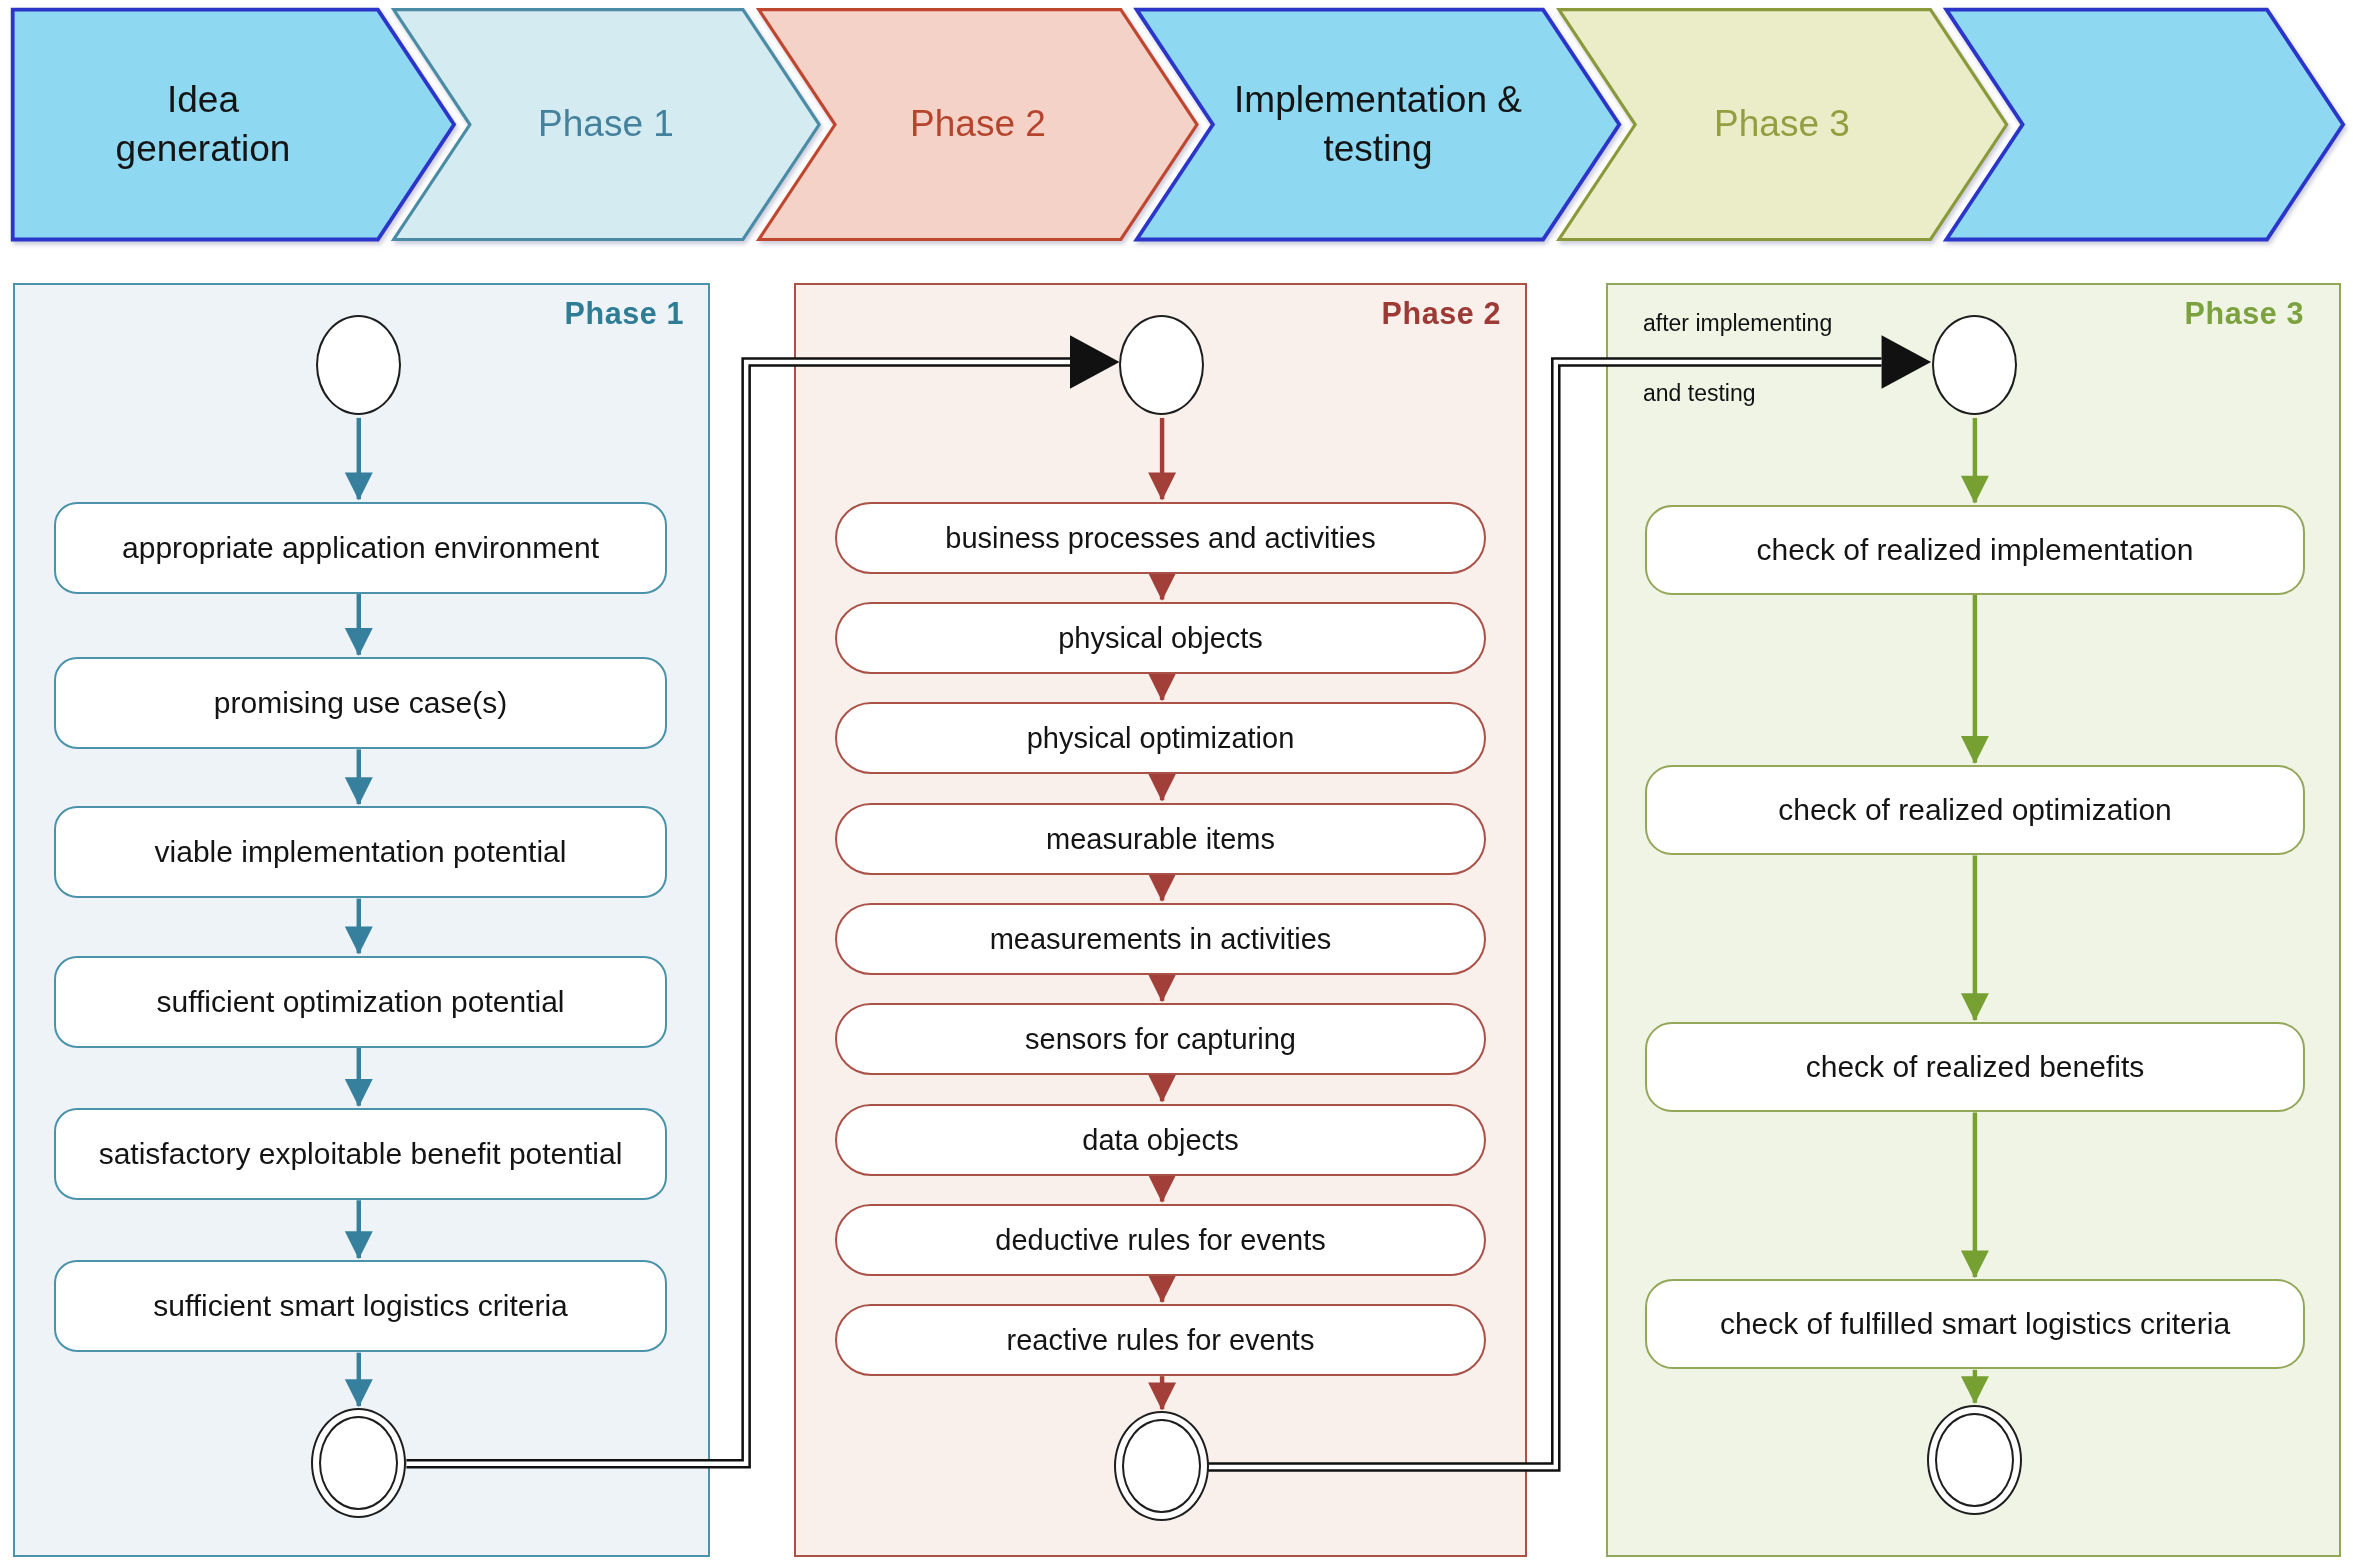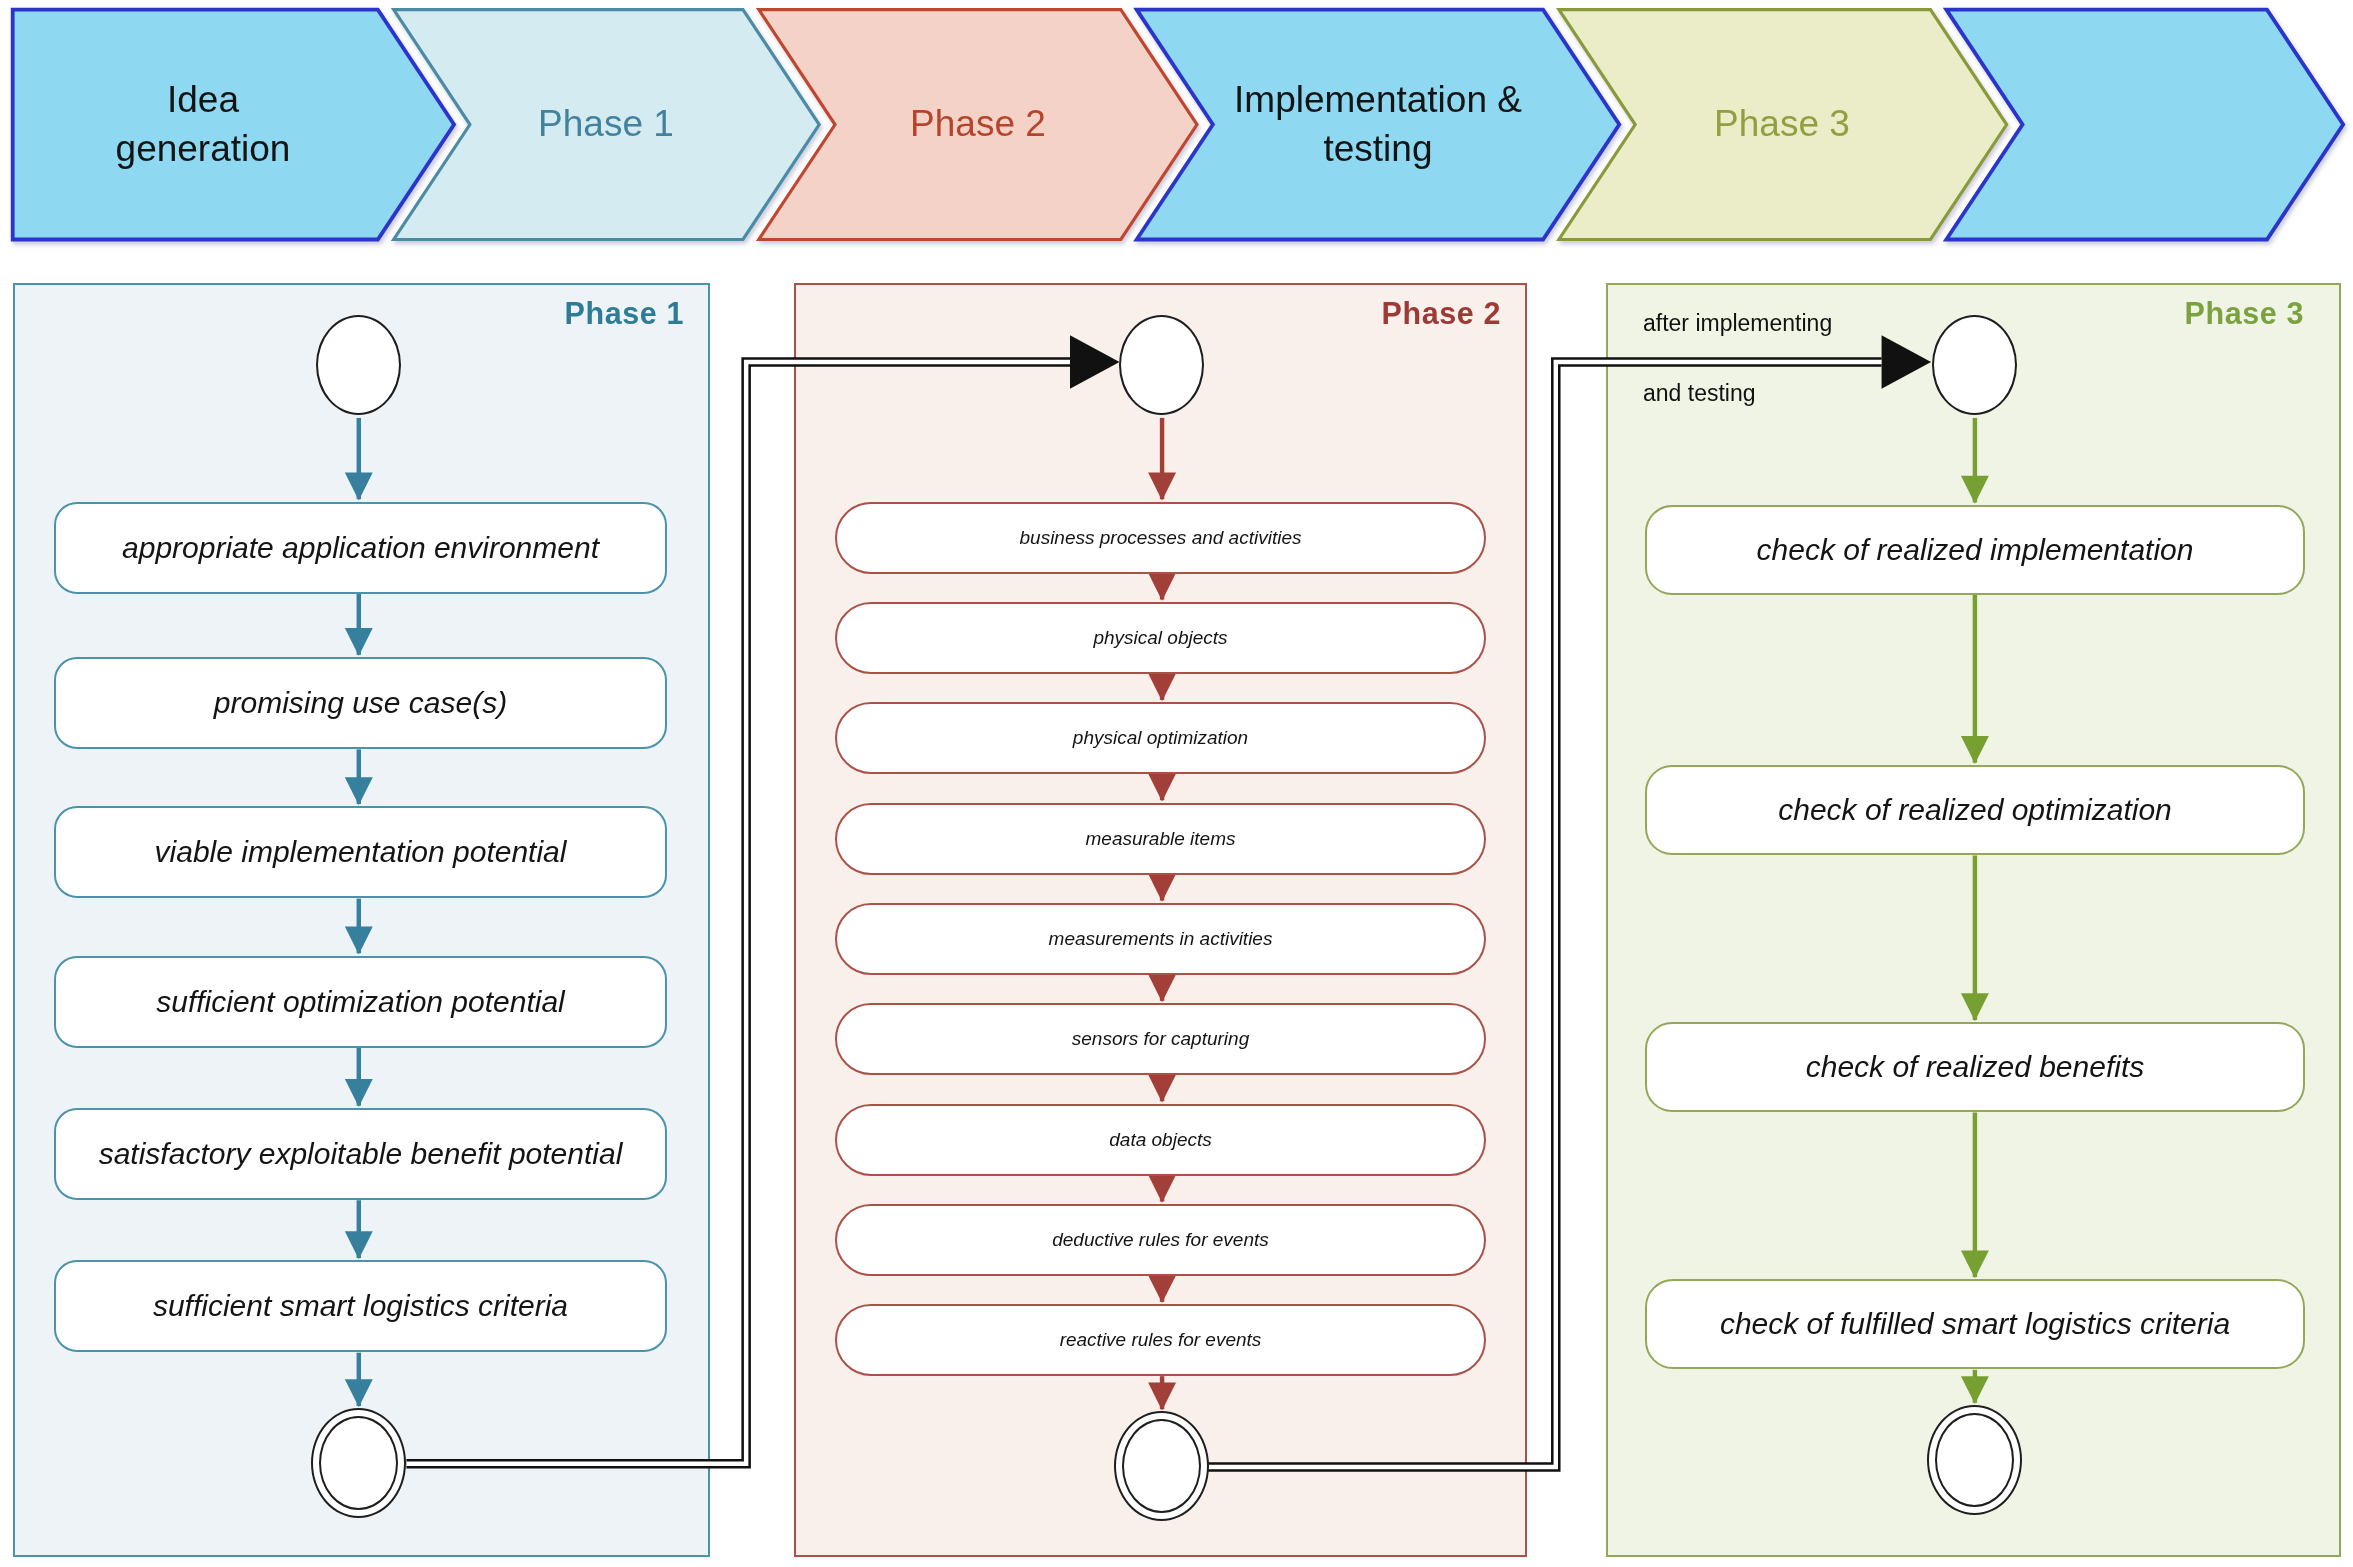--- a/index.html
+++ b/index.html
@@ -28,23 +28,23 @@
   .chev-label.c1{left:95px;width:216px;color:var(--ink);}
   .chev-label.c2{left:479px;width:254px;color:var(--p1-chev-text);}
   .chev-label.c3{left:851px;width:254px;color:var(--p2-chev-text);}
   .chev-label.c4{left:1229px;width:298px;color:var(--ink);}
   .chev-label.c5{left:1655px;width:254px;color:var(--p3-chev-text);}
   .chev-label.c6{left:2027px;width:235px;color:var(--ink);}
 
   
   .node{position:absolute;z-index:3;background:#ffffff;box-sizing:border-box;
         display:flex;align-items:center;justify-content:center;text-align:center;
-        font-size:30px;color:#141414;padding:15px 19px;font-style:italic;}
+        font-size:30px;color:#141414;padding:15px 19px;}
   .node.p1{left:54px;width:613px;height:92px;border:2.5px solid var(--p1-border);border-radius:23px;}
-  .node.p2{left:835px;width:651px;height:72px;border:2.5px solid var(--p2-border);border-radius:37px;font-size:19px;}
+  .node.p2{left:835px;width:651px;height:72px;border:2.5px solid var(--p2-border);border-radius:37px;font-size:29px;}
   .node.p3{left:1645px;width:660px;height:90px;border:2.5px solid var(--p3-border);border-radius:27px;}
 
   
   .circle{position:absolute;z-index:3;background:#ffffff;border:2.5px solid #1e1e1e;
           border-radius:50%;box-sizing:border-box;}
   .start{width:85px;height:100px;}
   .end-outer{width:95px;height:110px;}
   .end-inner{position:absolute;inset:5.7px;background:#ffffff;border:2.5px solid #1e1e1e;
              border-radius:50%;}
 

